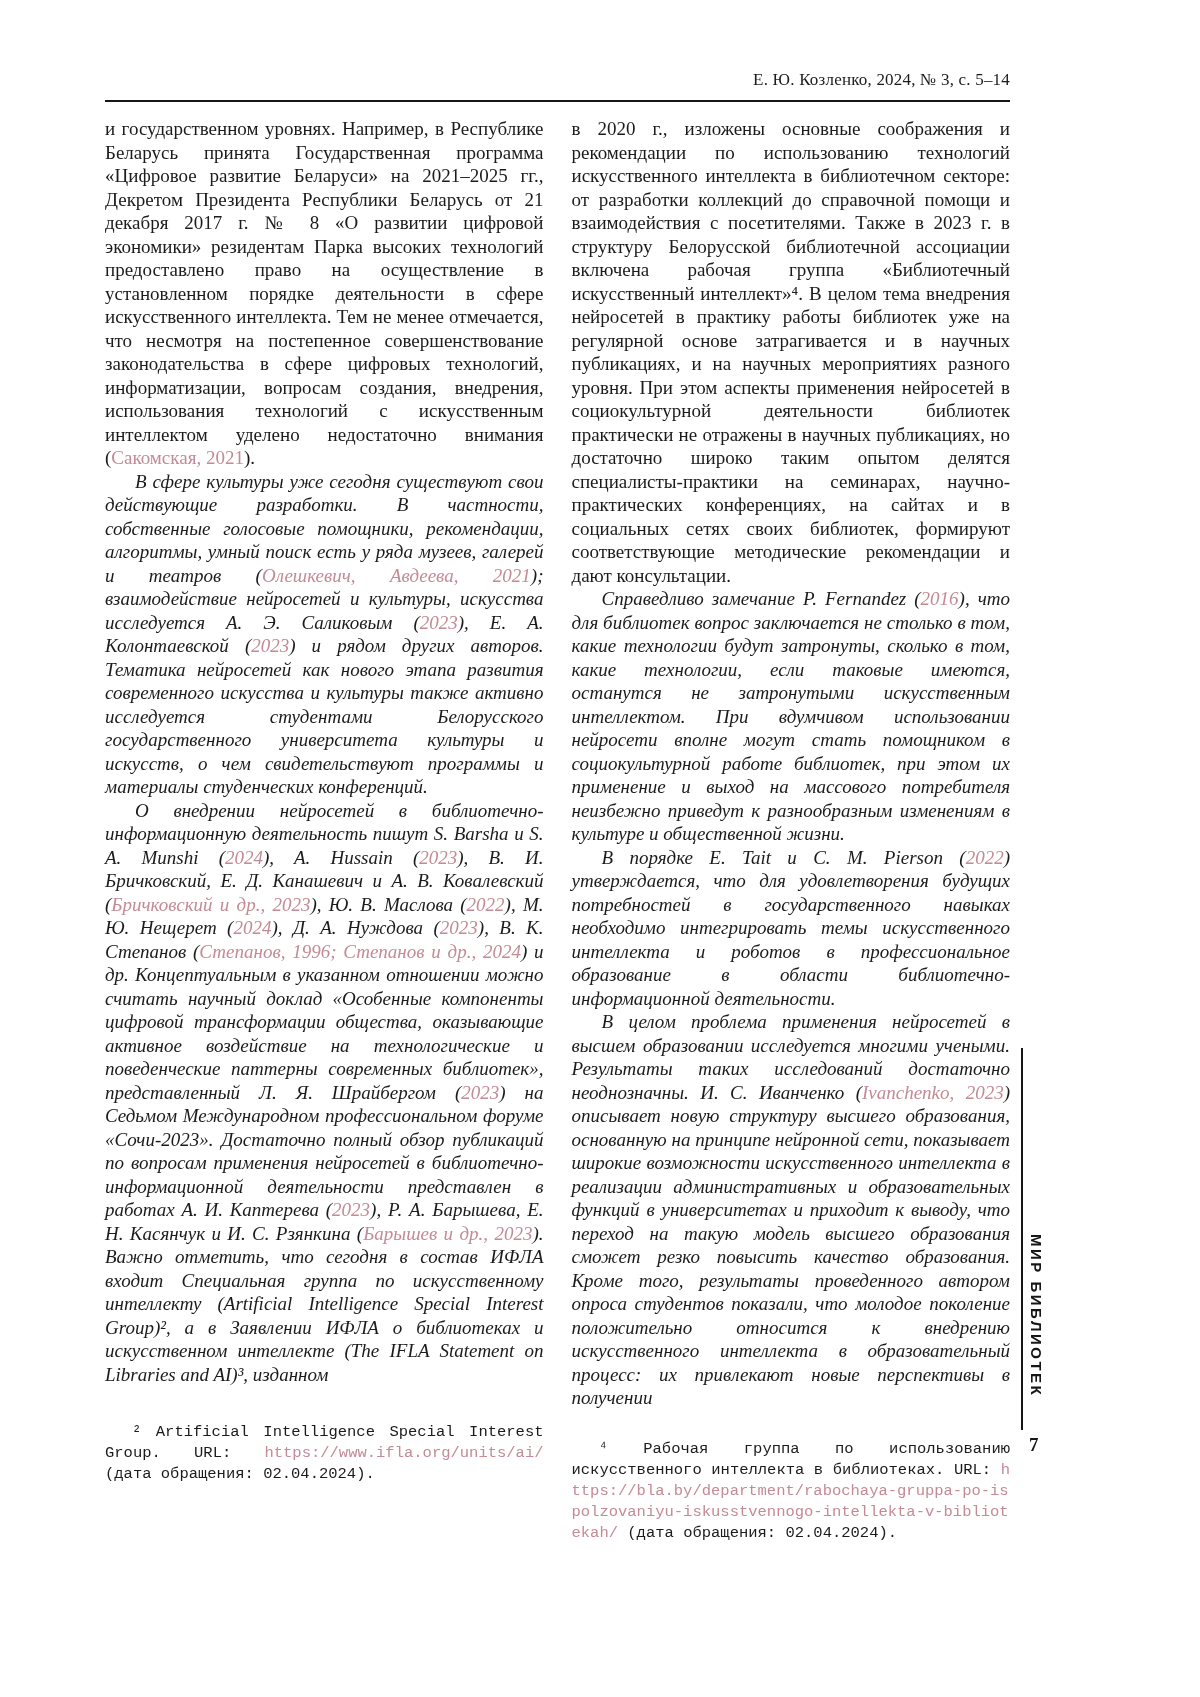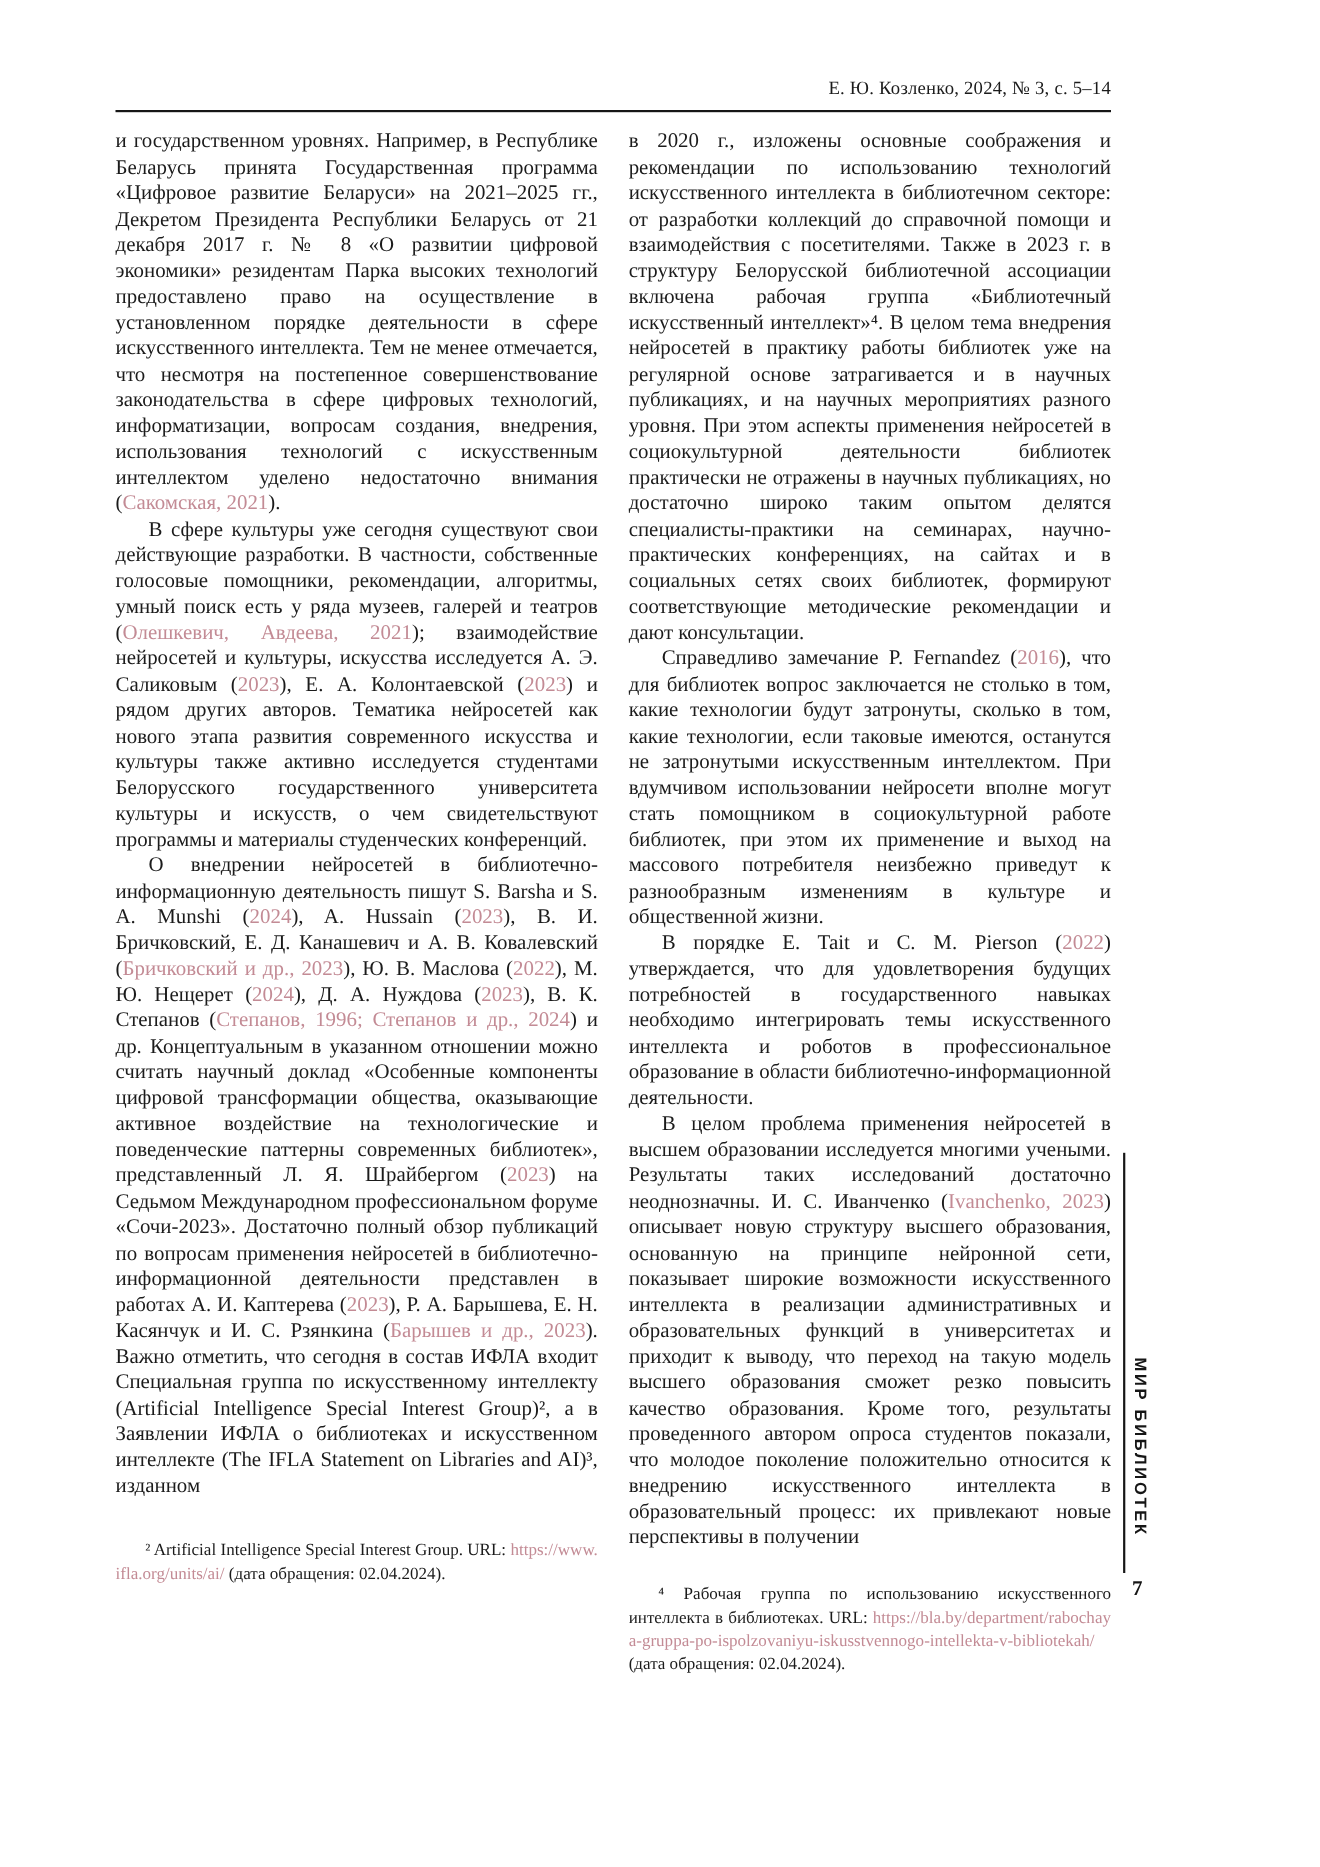--- a/index.html
+++ b/index.html
@@ -49,23 +49,23 @@
     display:flex;
     flex-direction:column;
   }
   .para{
     font-size:19px;
     line-height:23.5px;
     text-align:justify;
     hyphens:auto;
     -webkit-hyphens:auto;
   }
-  .para.indent{text-indent:30px;}
+  .para.indent{text-indent:30px;font-style:italic;}
   .cite{color:var(--cite-color);}
-  .footnotes{display:block;}
+  .footnotes{display:block;font-family:Liberation Mono, monospace;}
   .column[data-col="left"] .footnotes{margin-top:36px;}
   .column[data-col="right"] .footnotes{margin-top:29px;}
   .footnote{
     font-size:15.5px;
     line-height:21px;
     text-align:justify;
     text-indent:27px;
     hyphens:auto;
     -webkit-hyphens:auto;
   }

